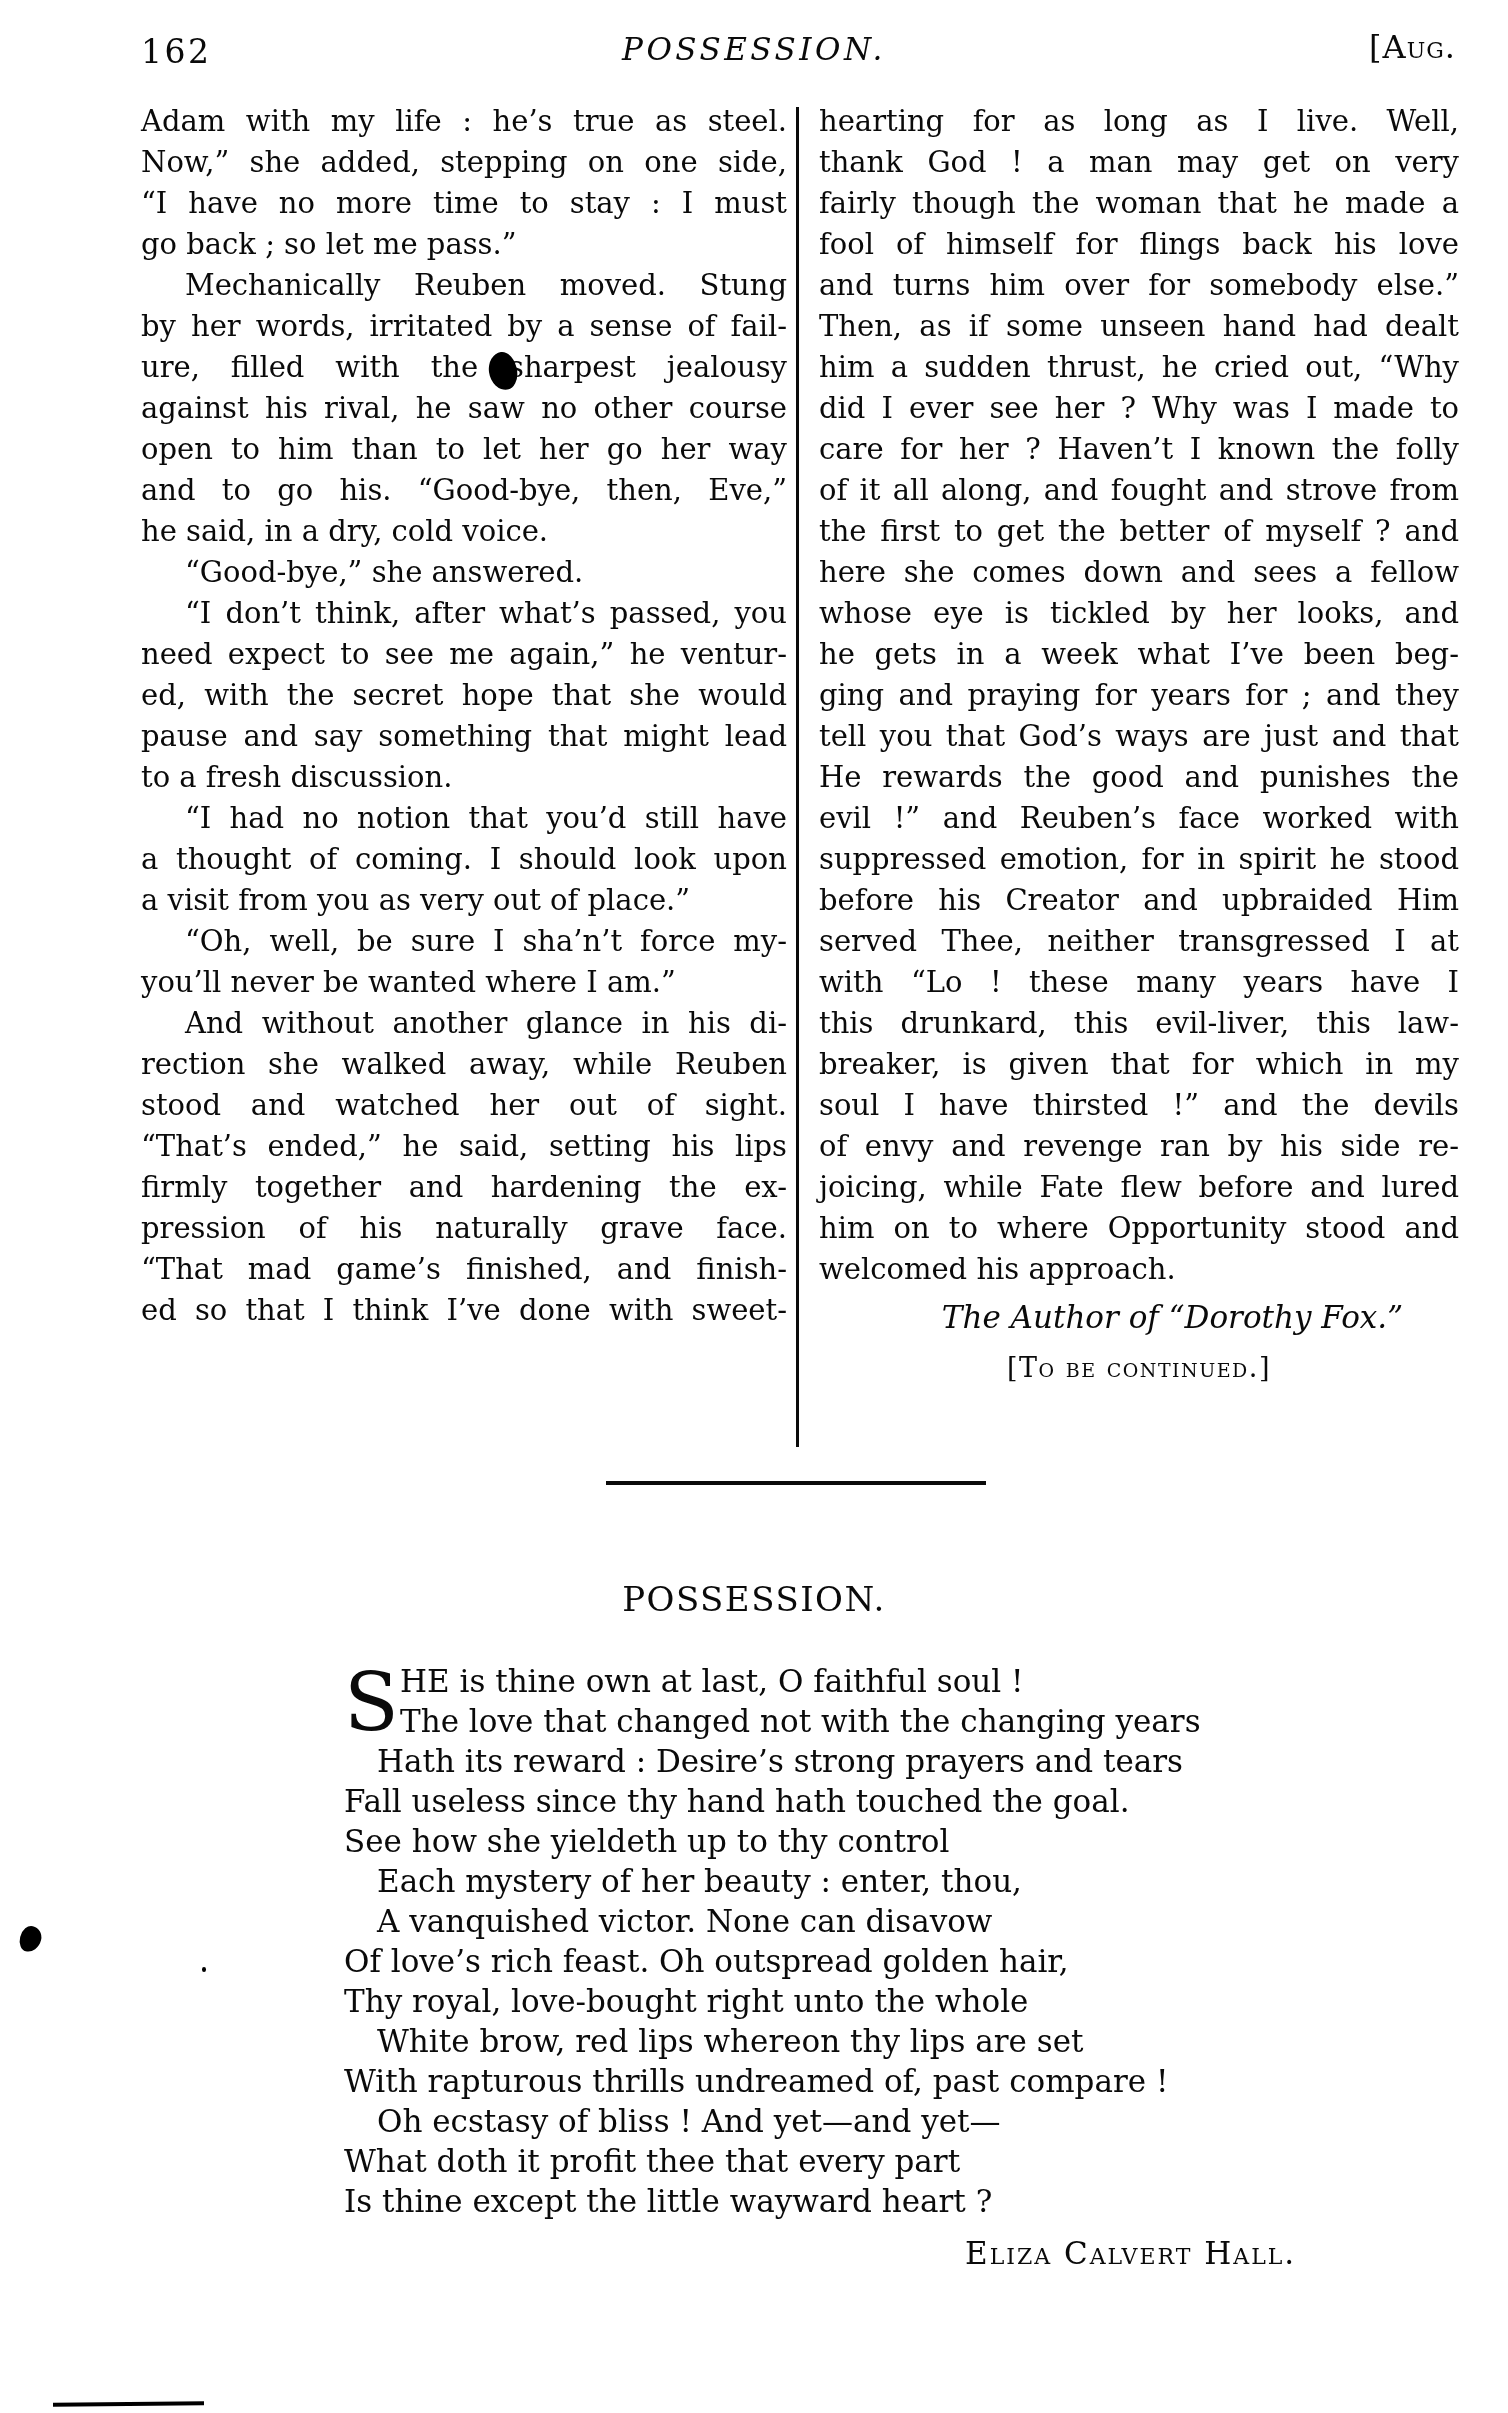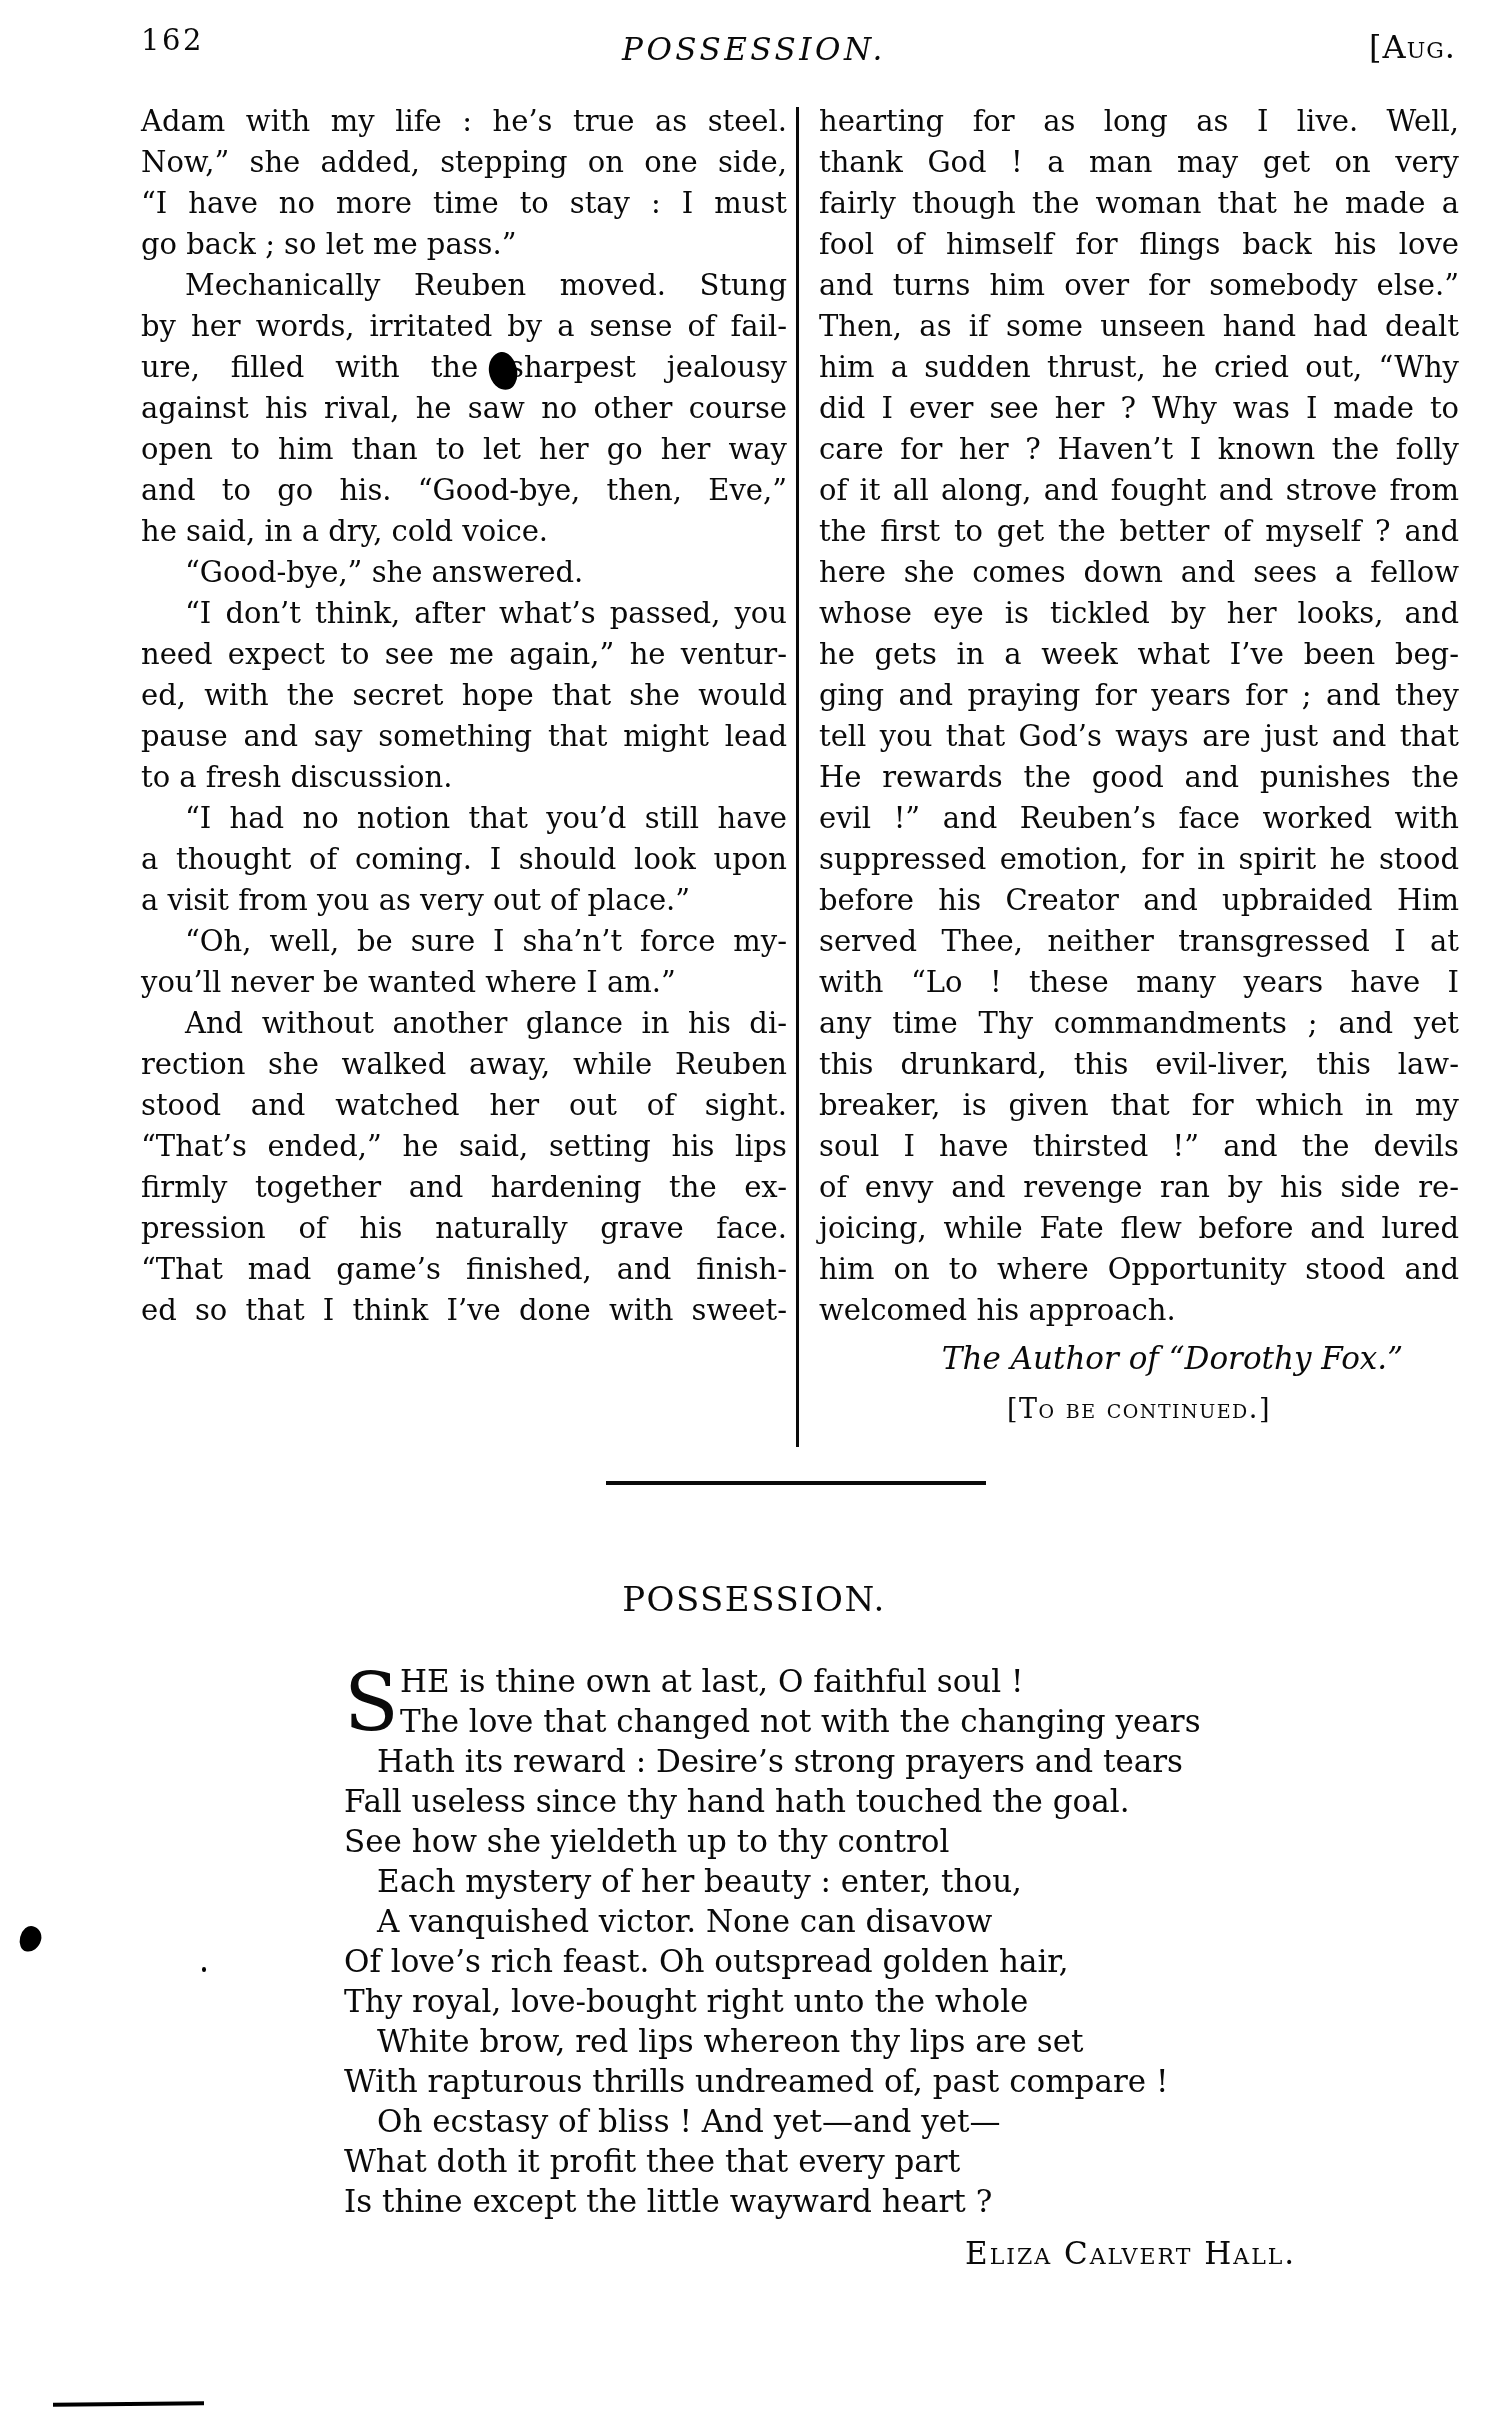--- a/index.html
+++ b/index.html
@@ -7,21 +7,21 @@
     position:relative;
     width:1508px;height:2413px;
     margin:0 auto;
     background:#ffffff;
     color:#0a0a0a;
     font-family:"DejaVu Serif", "Liberation Serif", serif;
     overflow:hidden;
   }
 
   
-  .hdr-num{position:absolute;left:141px;top:23px;font-size:29px;letter-spacing:2.5px;}
+  .hdr-num{position:absolute;left:141px;top:32px;font-size:33px;letter-spacing:2.5px;}
   .hdr-title{position:absolute;left:0;top:31px;width:1508px;text-align:center;
              font-style:italic;font-size:31px;letter-spacing:3.5px;}
   .hdr-date{position:absolute;right:52px;top:28px;font-size:32px;font-variant:small-caps;letter-spacing:1px;}
 
   
   .col{position:absolute;top:101px;font-size:29px;line-height:41px;}
   .col-left{left:141px;width:646px;}
   .col-right{left:819px;width:640px;}
   .bl{text-align:justify;text-align-last:justify;}
   .bl.end{text-align-last:left;}
@@ -116,21 +116,20 @@
         <div class="bl">whose eye is tickled by her looks, and</div>
         <div class="bl">he gets in a week what I’ve been beg-</div>
         <div class="bl">ging and praying for years for ; and they</div>
         <div class="bl">tell you that God’s ways are just and that</div>
         <div class="bl">He rewards the good and punishes the</div>
         <div class="bl">evil !” and Reuben’s face worked with</div>
         <div class="bl">suppressed emotion, for in spirit he stood</div>
         <div class="bl">before his Creator and upbraided Him</div>
         <div class="bl">served Thee, neither transgressed I at</div>
         <div class="bl">with “Lo ! these many years have I</div>
-        <div class="bl">any time Thy commandments ; and yet</div>
         <div class="bl">this drunkard, this evil-liver, this law-</div>
         <div class="bl">breaker, is given that for which in my</div>
         <div class="bl">soul I have thirsted !” and the devils</div>
         <div class="bl">of envy and revenge ran by his side re-</div>
         <div class="bl">joicing, while Fate flew before and lured</div>
         <div class="bl">him on to where Opportunity stood and</div>
         <div class="bl end">welcomed his approach.</div>
       </div>
     <div class="byline">The Author of “Dorothy Fox.”</div>
     <div class="continued">[To be continued.]</div>

